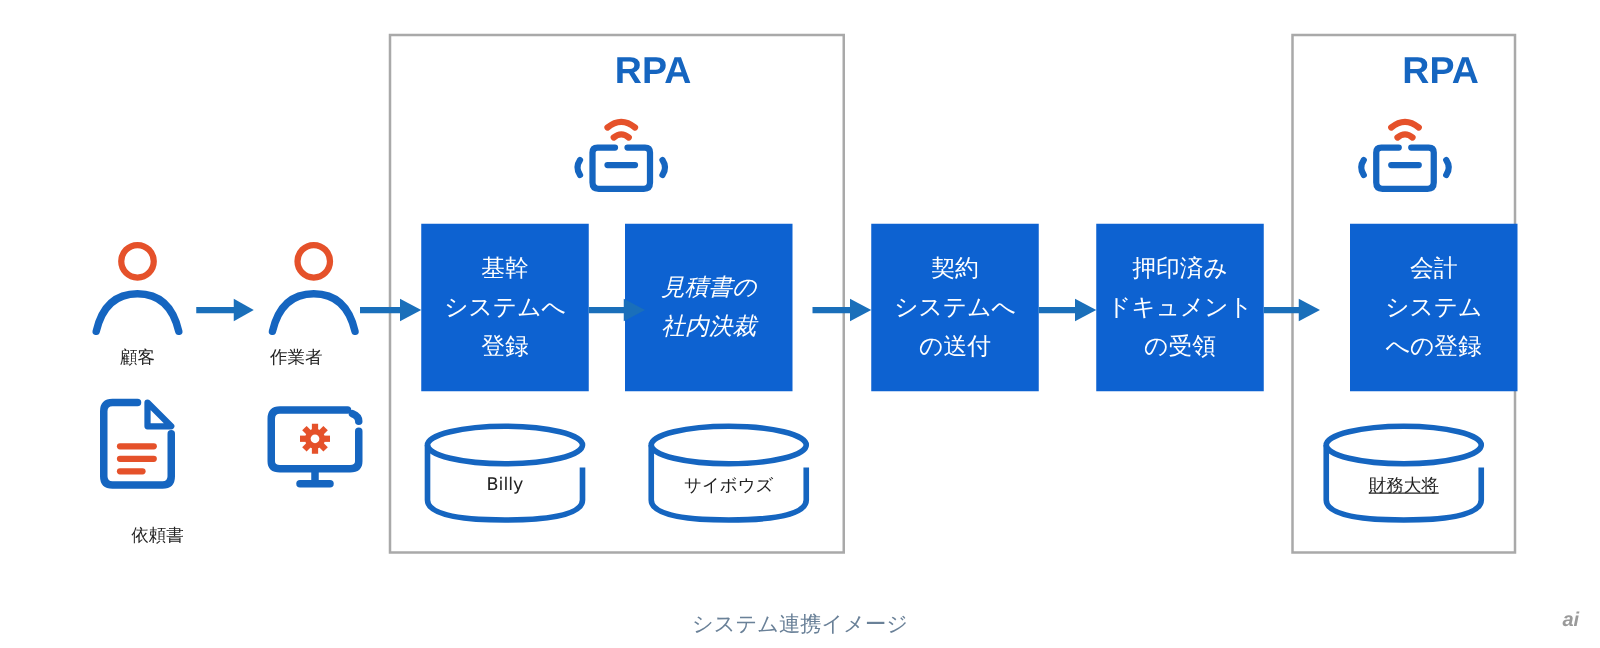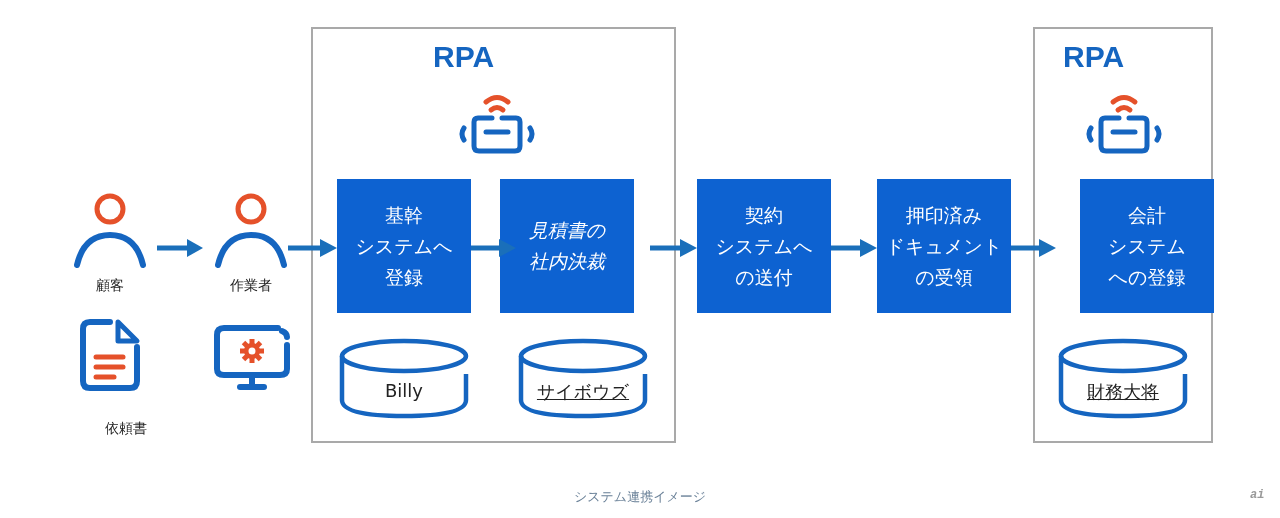--- a/index.html
+++ b/index.html
@@ -1,28 +1,28 @@
 <!DOCTYPE html>
 <html><head>
 <meta charset="utf-8">
 <style>
   html, body { margin: 0; padding: 0; background: #ffffff; }
   body { width: 1280px; height: 518px; position: relative; overflow: hidden;
          font-family: "DejaVu Sans", "Liberation Sans", sans-serif; }
   .rpa-frame { position: absolute; border: 2px solid #a9a9a9; box-sizing: border-box; background: #fff; }
   .rpa-title { position: absolute; color: #1565c0; font-weight: bold; font-size: 30px;
-               font-family: "Liberation Sans", "DejaVu Sans", sans-serif; text-align: left; width: 120px; }
+               font-family: "Liberation Sans", "DejaVu Sans", sans-serif; text-align: right; width: 120px; }
   .step-box { position: absolute; width: 134px; height: 134px; background: #0d62d1; color: #ffffff;
               display: flex; align-items: center; justify-content: center; text-align: center;
               font-size: 19px; line-height: 31px; white-space: pre-line; box-sizing: border-box; }
   .label { position: absolute; color: #222; font-size: 14px; text-align: center; }
-  .db-label { position: absolute; color: #222; font-size: 18px; text-align: center; width: 134px; }
-  .caption { position: absolute; color: #6a8198; font-size: 13px; text-align: center; width: 300px; }
-  .watermark { position: absolute; color: #9a9a9a; font-size: 12px; font-style: italic; font-weight: bold;
-               font-family: Liberation Mono, monospace; }
+  .db-label { position: absolute; color: #222; font-size: 14px; text-align: center; width: 134px; }
+  .caption { position: absolute; color: #6a8198; font-size: 17px; text-align: center; width: 300px; }
+  .watermark { position: absolute; color: #9a9a9a; font-size: 16px; font-style: italic; font-weight: bold;
+               font-family: Liberation Sans, sans-serif; }
   svg { position: absolute; overflow: visible; }
 </style>
 </head>
 <body>
 
 <div class="rpa-frame" style="left:311px; top:27px; width:365px; height:416px;"></div>
 <div class="rpa-frame" style="left:1033px; top:27px; width:180px; height:416px;"></div>
 
 <div class="rpa-title" style="left:433px; top:40px;">RPA</div>
 <div class="rpa-title" style="left:1063px; top:40px;">RPA</div>
@@ -47,21 +47,21 @@
 <svg style="left:72px; top:190px;" width="76" height="80" viewBox="0 0 76 80">
   <circle cx="38" cy="19" r="13" stroke="#e5512a" stroke-width="5" fill="none"></circle>
   <path d="M5 75 Q12 45 38 45 Q64 45 71 75" stroke="#1565c0" stroke-width="6" fill="none" stroke-linecap="round"></path>
 </svg>
 <div class="label" style="left:60px; top:277px; width:100px;">顧客</div>
 
 <svg style="left:213px; top:190px;" width="76" height="80" viewBox="0 0 76 80">
   <circle cx="38" cy="19" r="13" stroke="#e5512a" stroke-width="5" fill="none"></circle>
   <path d="M5 75 Q12 45 38 45 Q64 45 71 75" stroke="#1565c0" stroke-width="6" fill="none" stroke-linecap="round"></path>
 </svg>
-<div class="label" style="left:201px; top:277px; width:100px;">作業者</div>
+<div class="label" style="left:187px; top:277px; width:100px;">作業者</div>
 
 <svg style="left:78px; top:317px;" width="64" height="76" viewBox="0 0 64 76">
   <path d="M32 5 H12 Q5 5 5 12 V64 Q5 71 12 71 H52 Q59 71 59 64 V30" stroke="#1565c0" stroke-width="6" fill="none" stroke-linecap="round" stroke-linejoin="round"></path>
   <path d="M40 5 L59 24 H40 Z" stroke="#1565c0" stroke-width="5" fill="none" stroke-linejoin="round"></path>
   <line x1="18" y1="40" x2="45" y2="40" stroke="#e5512a" stroke-width="5" stroke-linecap="round"></line>
   <line x1="18" y1="50" x2="45" y2="50" stroke="#e5512a" stroke-width="5" stroke-linecap="round"></line>
   <line x1="18" y1="60" x2="36" y2="60" stroke="#e5512a" stroke-width="5" stroke-linecap="round"></line>
 </svg>
 <div class="label" style="left:76px; top:420px; width:100px;">依頼書</div>
 
@@ -123,21 +123,21 @@
 <svg style="left:337px; top:336px;" width="134" height="86" viewBox="0 0 134 86">
   <ellipse cx="67" cy="20" rx="62" ry="15" stroke="#1565c0" stroke-width="4.5" fill="none"></ellipse>
   <path d="M5 20 V64 Q5 80 67 80 Q129 80 129 64 V38" stroke="#1565c0" stroke-width="4.5" fill="none"></path>
 </svg>
 <div class="db-label" style="left:337px; top:380px;">Billy</div>
 
 <svg style="left:516px; top:336px;" width="134" height="86" viewBox="0 0 134 86">
   <ellipse cx="67" cy="20" rx="62" ry="15" stroke="#1565c0" stroke-width="4.5" fill="none"></ellipse>
   <path d="M5 20 V64 Q5 80 67 80 Q129 80 129 64 V38" stroke="#1565c0" stroke-width="4.5" fill="none"></path>
 </svg>
-<div class="db-label" style="left:516px; top:380px;text-decoration:underline;">サイボウズ</div>
+<div class="db-label" style="left:516px; top:380px;">サイボウズ</div>
 
 <svg style="left:1056px; top:336px;" width="134" height="86" viewBox="0 0 134 86">
   <ellipse cx="67" cy="20" rx="62" ry="15" stroke="#1565c0" stroke-width="4.5" fill="none"></ellipse>
   <path d="M5 20 V64 Q5 80 67 80 Q129 80 129 64 V38" stroke="#1565c0" stroke-width="4.5" fill="none"></path>
 </svg>
 <div class="db-label" style="left:1056px; top:380px;text-decoration:underline;">財務大将</div>
 
 <div class="caption" style="left:490px; top:488px;">システム連携イメージ</div>
 
 <div class="watermark" style="left:1250px; top:488px;">ai</div>

